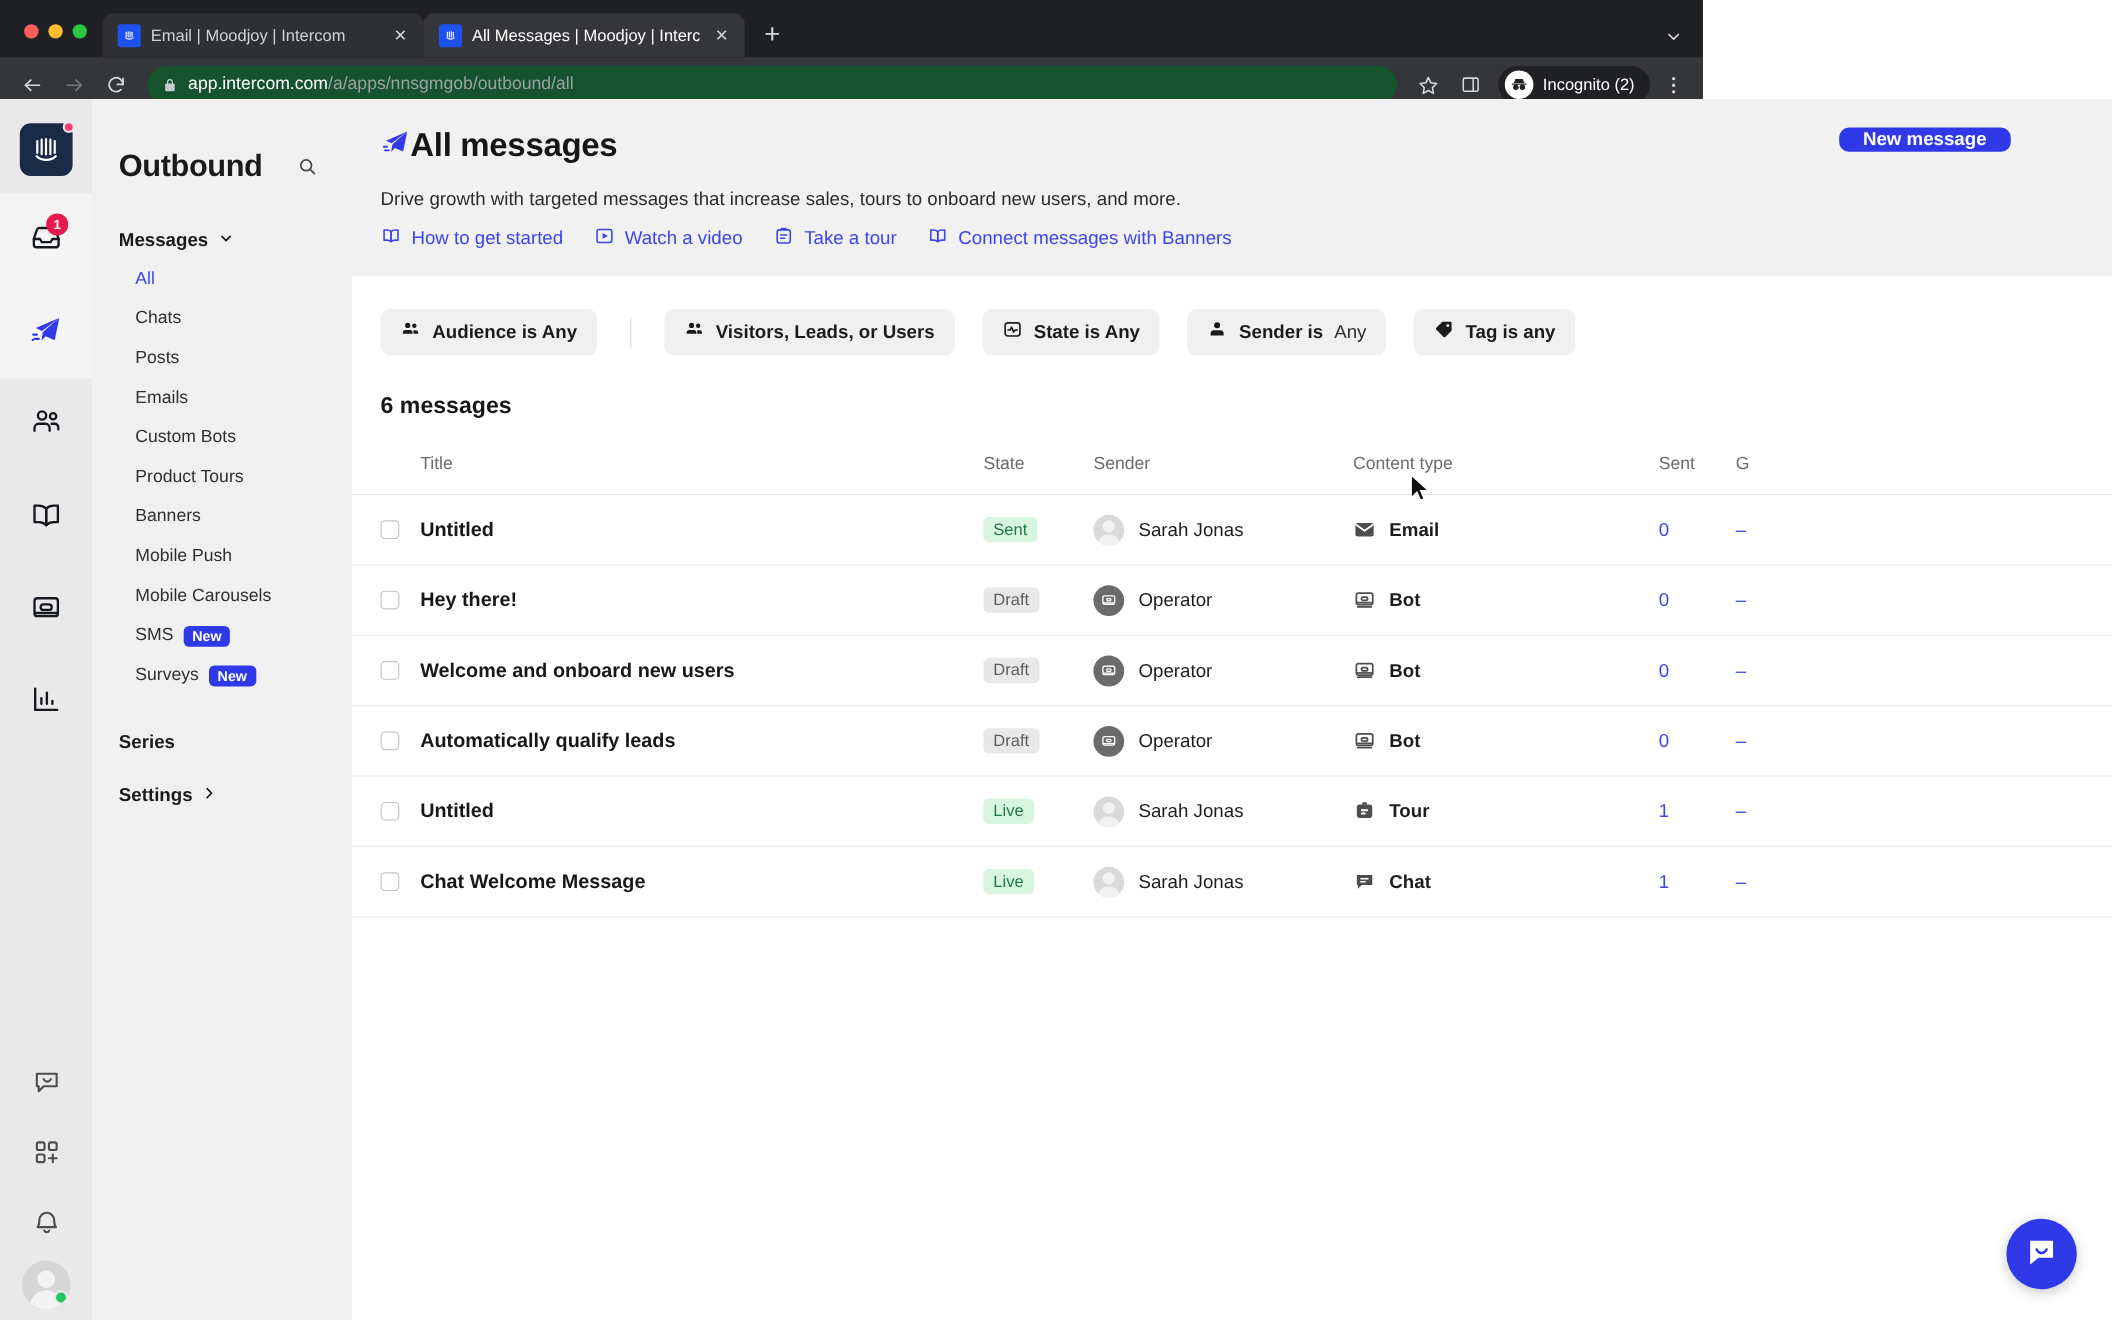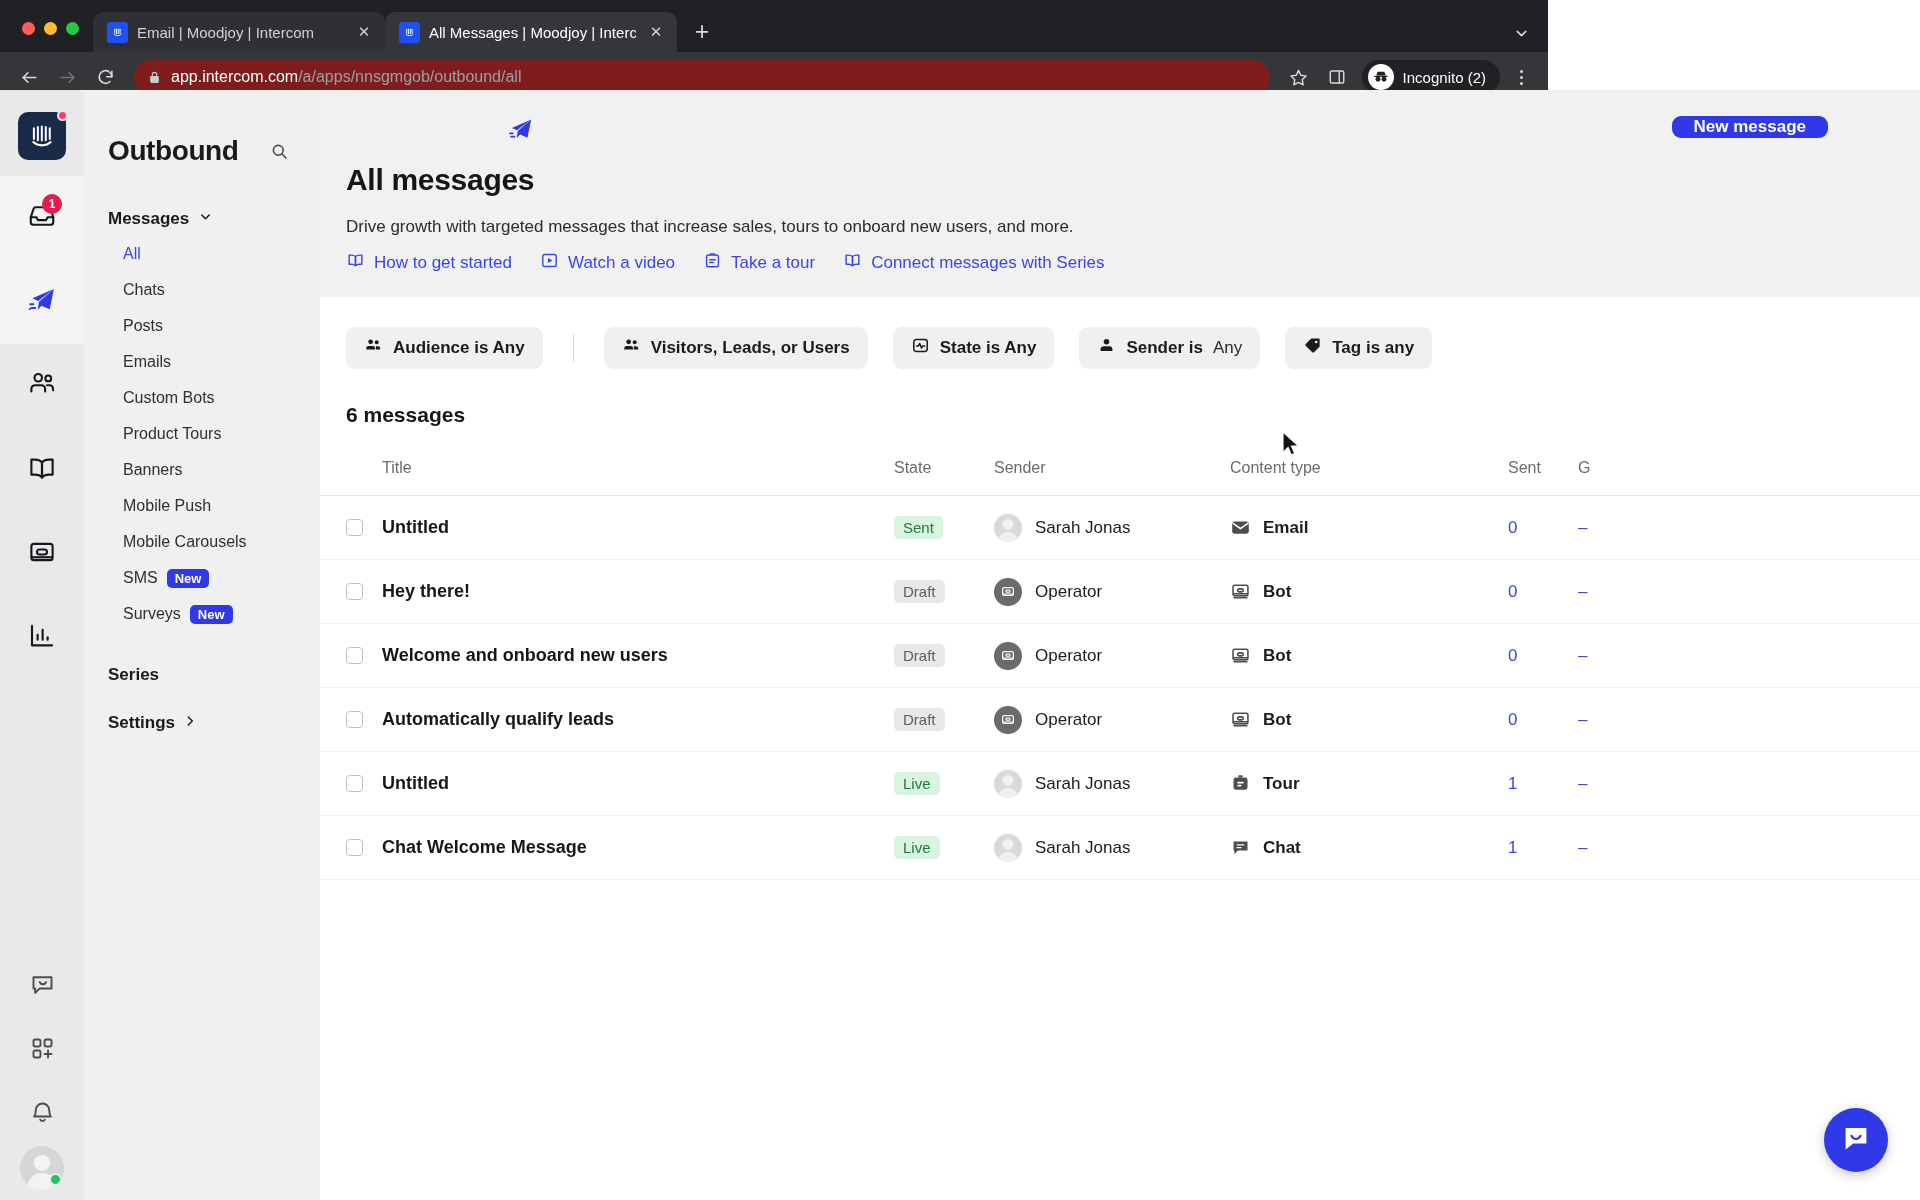--- a/index.html
+++ b/index.html
@@ -38,21 +38,21 @@
   .tab-close { width:22px; height:22px; display:flex; align-items:center; justify-content:center; border-radius:50%; flex:none; color:#cfd2d6; }
   .newtab { width:34px; height:34px; margin: 0 0 4px 8px; display:flex; align-items:center; justify-content:center; color:#d6d8db; font-size:25px; font-weight:300; }
   .tabstrip-right { margin-left:auto; padding: 0 18px 10px 0; color:#d6d8db; display:flex; align-items:center; }
 
   .toolbar {
     height: 50px; background:#35363a; display:flex; align-items:center; gap:4px; padding: 0 12px;
   }
   .navbtn { width:34px; height:34px; display:flex; align-items:center; justify-content:center; color:#d6d8db; border-radius:50%; }
   .navbtn.disabled { color:#72757a; }
   .omnibox {
-    flex:1; height:34px; background:#7f1d1d; border-radius:17px;
+    flex:1; height:34px; background:#14532d; border-radius:17px;
     display:flex; align-items:center; gap:10px; padding: 0 14px; margin: 0 8px;
     color:#ffffff; font-size:16px;
   }
   .omnibox .lock { color:#c8cbcf; display:flex; }
   .url-main { color:#ffffff; }
   .url-path { color:#9aa0a6; }
   .tb-icon { width:34px; height:34px; display:flex; align-items:center; justify-content:center; color:#d6d8db; }
   .incognito-pill {
     height:34px; background:#202124; border-radius:17px; display:flex; align-items:center; gap:9px;
     padding: 0 14px 0 6px; color:#ffffff; font-size:15px; margin-left:4px;
@@ -97,21 +97,21 @@
   .sb-link.active { color:#3b45e8; }
   .sb-badge { background:#2f39e8; color:#fff; font-size:13px; font-weight:700; border-radius:5px; padding: 3px 8px; line-height:1; }
   .sb-section { padding: 0 24px; font-size:17px; font-weight:700; color:#1a1a1a; display:flex; align-items:center; gap:8px; }
   .sb-section.series { margin-top:28px; height:30px; }
   .sb-section.settings { margin-top:18px; height:30px; }
 
   
   .main { flex:1; background:#ffffff; position:relative; overflow:hidden; }
   .main-hero { background:#f1f1f2; padding: 26px 0 22px 26px; }
   .hero-top { display:flex; align-items:flex-start; }
-  .hero-title { display:flex; align-items:flex-end; gap:13px; font-size:30px; font-weight:700; color:#161616; letter-spacing:-0.3px;flex-direction:column; }
+  .hero-title { display:flex; align-items:flex-start; font-size:30px; font-weight:700; color:#161616; letter-spacing:-0.3px; }
   .hero-sub { margin-top:20px; font-size:17px; color:#2b2b2b; }
   .hero-links { margin-top:14px; display:flex; align-items:center; gap:28px; }
   .hero-link { display:flex; align-items:center; gap:9px; color:#3b45e8; font-size:17px; }
   .newmsg {
     margin-left:auto; margin-right:92px; background:#2f39e8; color:#fff;
     border-radius:9px; padding: 1px 22px; font-size:17px; font-weight:700; border:none;
   }
 
   .filters { display:flex; align-items:center; gap:25px; padding: 30px 0 0 26px; }
   .chip {
@@ -516,21 +516,21 @@
             <span>Take a tour</span>
           </a>
           <a class="hero-link">
             <span>
               <svg width="19" height="19" viewBox="0 0 24 24" fill="none" stroke="#3b45e8" stroke-width="1.8" stroke-linejoin="round">
                   <path d="M12 7C10.7 5.8 8.9 5.2 7 5.2H4v11.6h3c1.9 0 3.7.6 5 1.8"></path>
                   <path d="M12 7c1.3-1.2 3.1-1.8 5-1.8h3v11.6h-3c-1.9 0-3.7.6-5 1.8z"></path>
                   <line x1="12" y1="7" x2="12" y2="18.6"></line>
                 </svg>
             </span>
-            <span>Connect messages with Series</span>
+            <span>Connect messages with Banners</span>
           </a>
         </div>
       </div>
 
       <div class="filters">
         <div class="chip">
           <span>
             <svg width="19" height="19" viewBox="0 0 24 24" fill="#1b1b1b">
                 <circle cx="8.4" cy="7.4" r="3"></circle>
                 <circle cx="16" cy="7.8" r="2.5"></circle>

